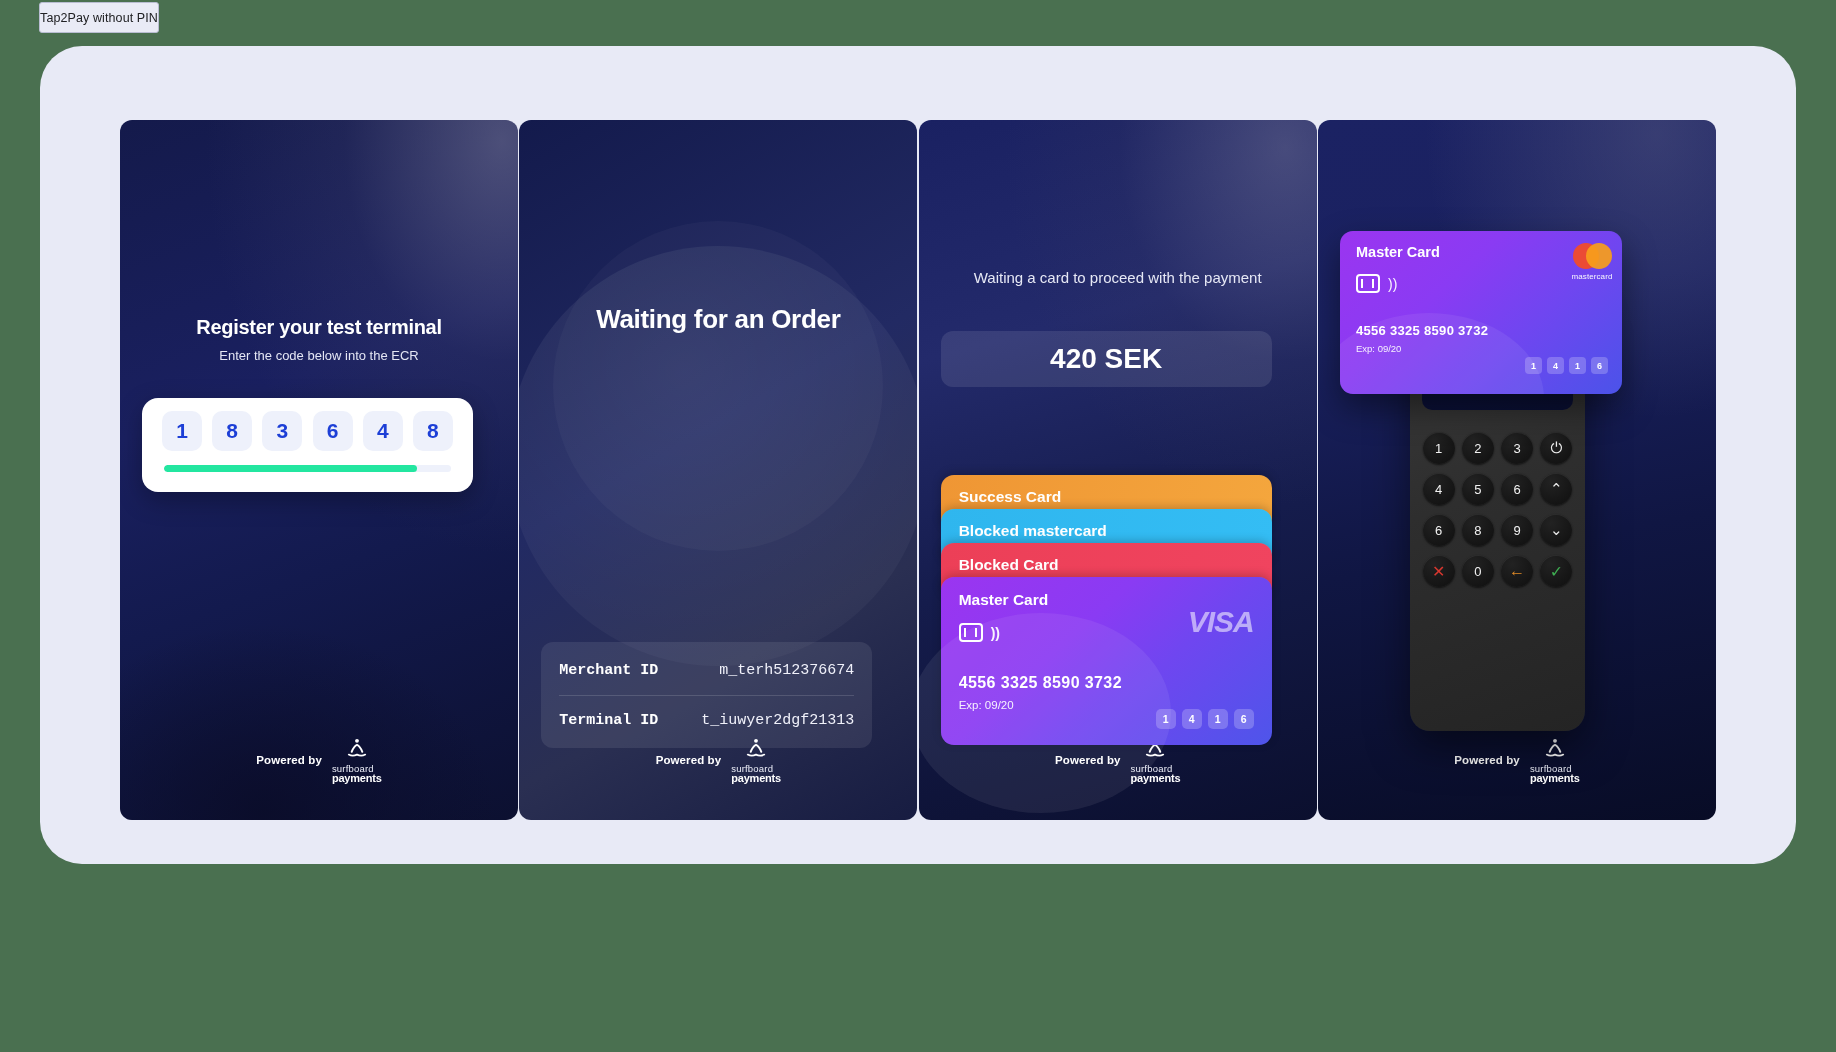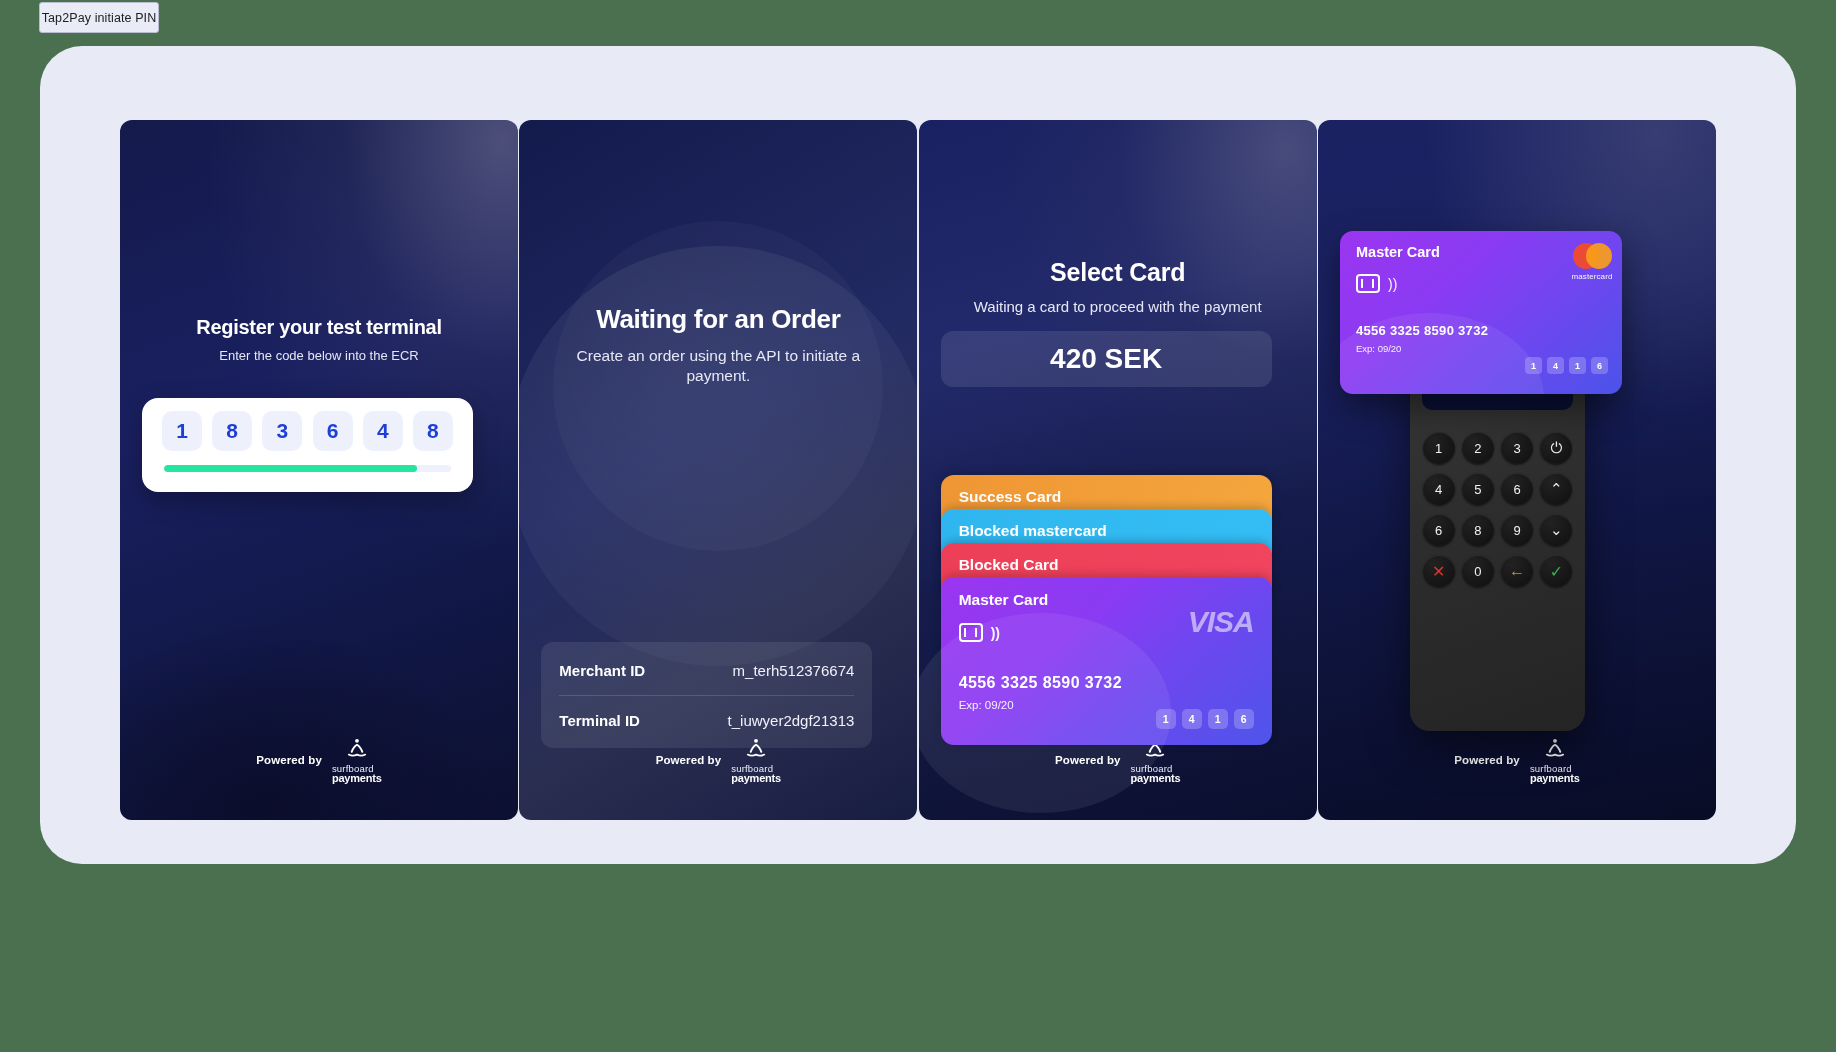--- a/index.html
+++ b/index.html
@@ -110,20 +110,21 @@
   .p2-body { position: absolute; left: 0; right: 0; top: 184px; text-align: center; padding: 0 26px; }
   .p2-title { font-size: 26px; font-weight: 700; letter-spacing: -0.3px; }
   .p2-sub { margin-top: 11px; font-size: 15.5px; line-height: 1.32; color: #e6e8f5; }
 
   .idbox {
     position: absolute; left: 22px; top: 522px;
     width: 331px;
     background: rgba(255,255,255,0.085);
     border-radius: 12px;
     padding: 4px 18px;
+    font-family: Liberation Mono, monospace;
   }
   .idrow {
     display: flex; align-items: center; justify-content: space-between;
     height: 49px; font-size: 15px;
   }
   .idrow + .idrow { border-top: 1px solid rgba(255,255,255,0.14); }
   .idlabel { font-weight: 700; }
   .idvalue { font-weight: 400; color: #f0f1fa; }
 
   
@@ -257,21 +258,21 @@
   .sb-words { line-height: 1.0; }
   .sb-top { font-size: 9.5px; color: #eef0fa; letter-spacing: .2px; }
   .sb-bot { font-size: 11px; font-weight: 800; color: #ffffff; letter-spacing: -.2px; }
 </style>
 </head>
 <body>
 
 <div id="root">
 
   <div class="tab-chip">
-    <span>Tap2Pay initiate PIN</span>
+    <span>Tap2Pay without PIN</span>
   </div>
 
   <div class="stage">
     <div class="panels">
 
       <div class="panel p1">
         <div class="glow-b"></div>
         <div class="p1-body">
           <div class="p1-title">Register your test terminal</div>
           <div class="p1-sub">Enter the code below into the ECR</div>
@@ -306,21 +307,20 @@
           </span>
         </div>
       </div>
 
       <div class="panel p2">
         <div class="circle"></div>
         <div class="circle2"></div>
 
         <div class="p2-body">
           <div class="p2-title">Waiting for an Order</div>
-          <div class="p2-sub">Create an order using the API to initiate a payment.</div>
         </div>
 
         <div class="idbox">
           <div class="idrow">
             <span class="idlabel">Merchant ID</span>
             <span class="idvalue">m_terh512376674</span>
           </div>
           <div class="idrow">
             <span class="idlabel">Terminal ID</span>
             <span class="idvalue">t_iuwyer2dgf21313</span>
@@ -338,21 +338,20 @@
             <span class="sb-words">
               <span class="sb-top" style="display:block">surfboard</span>
               <span class="sb-bot" style="display:block">payments</span>
             </span>
           </span>
         </div>
       </div>
 
       <div class="panel p3">
         <div class="p3-body">
-          <div class="p3-title">Select Card</div>
           <div class="p3-sub">Waiting a card to proceed with the payment</div>
         </div>
 
         <div class="amount-box">
           <span>420 SEK</span>
         </div>
 
         <div class="card-stack">
           <div class="mini-card mc-1">
             <span>Success Card</span>

